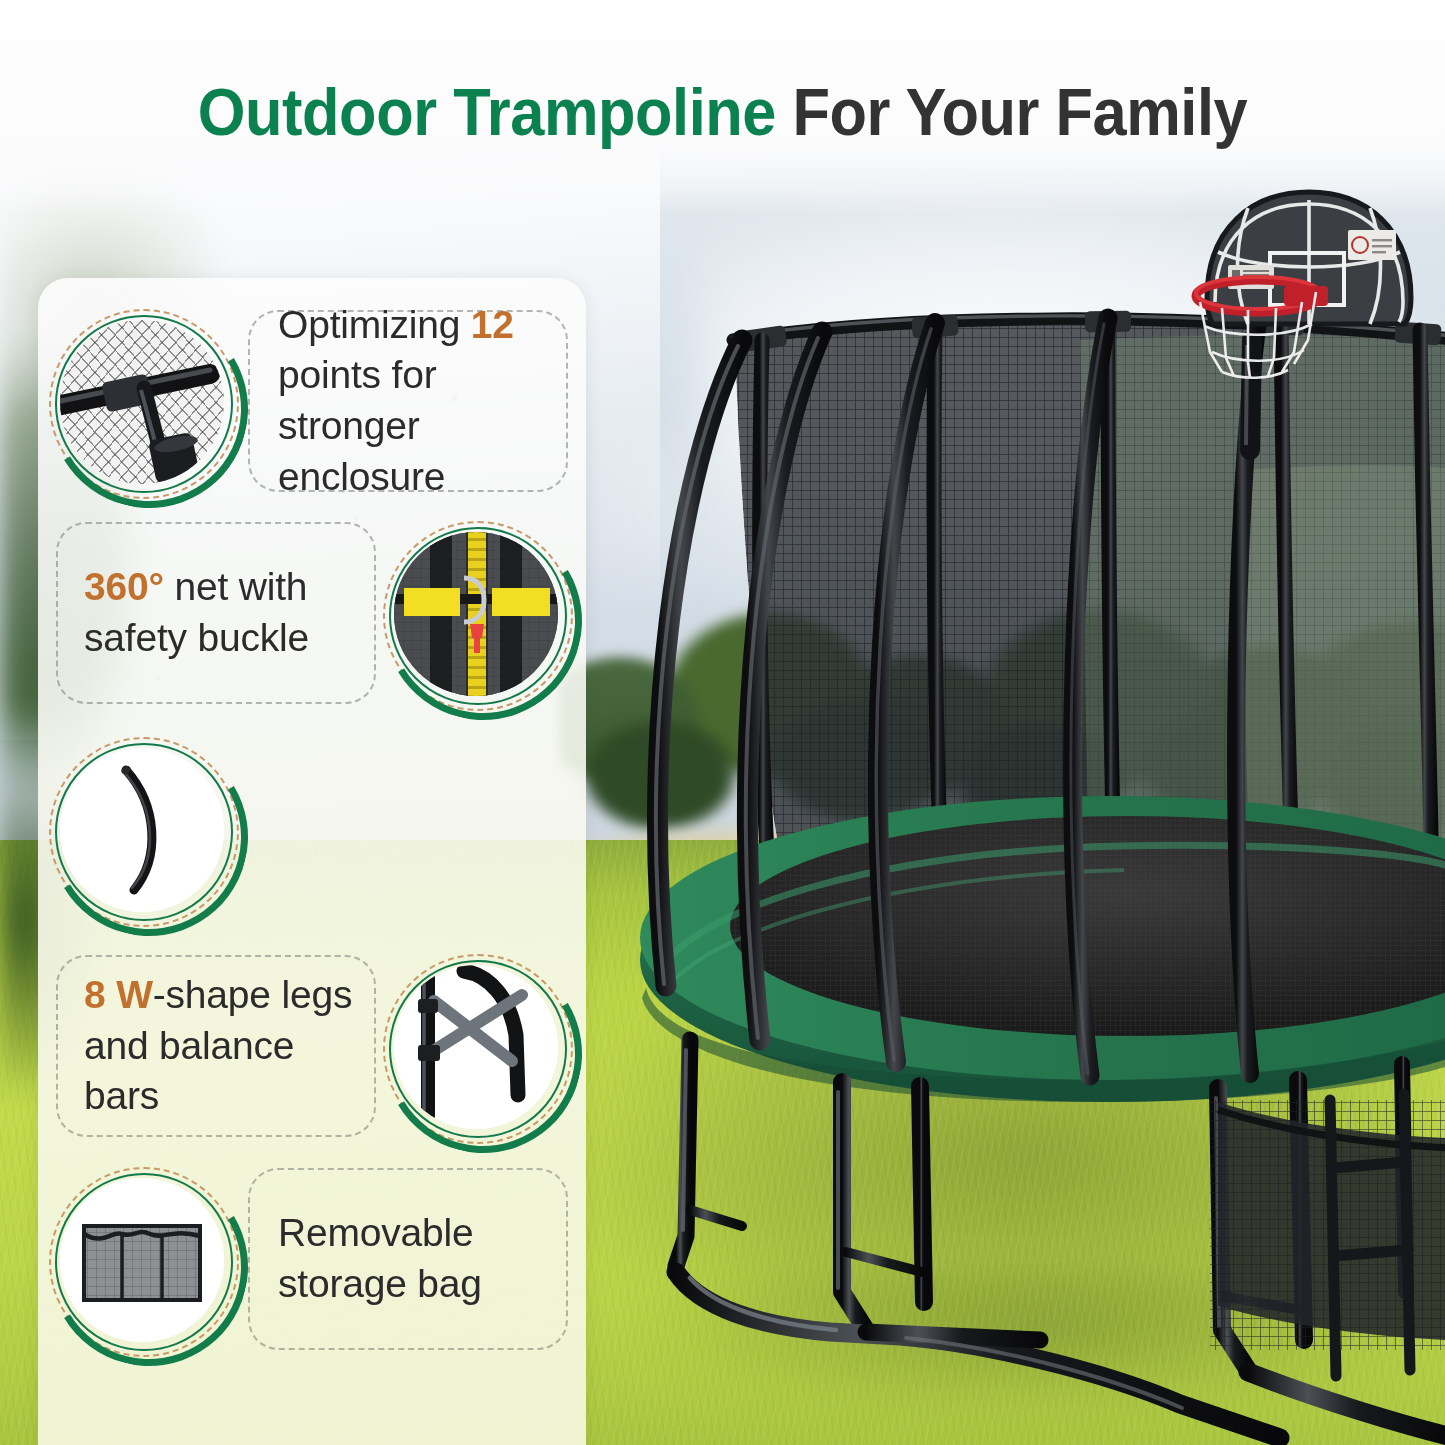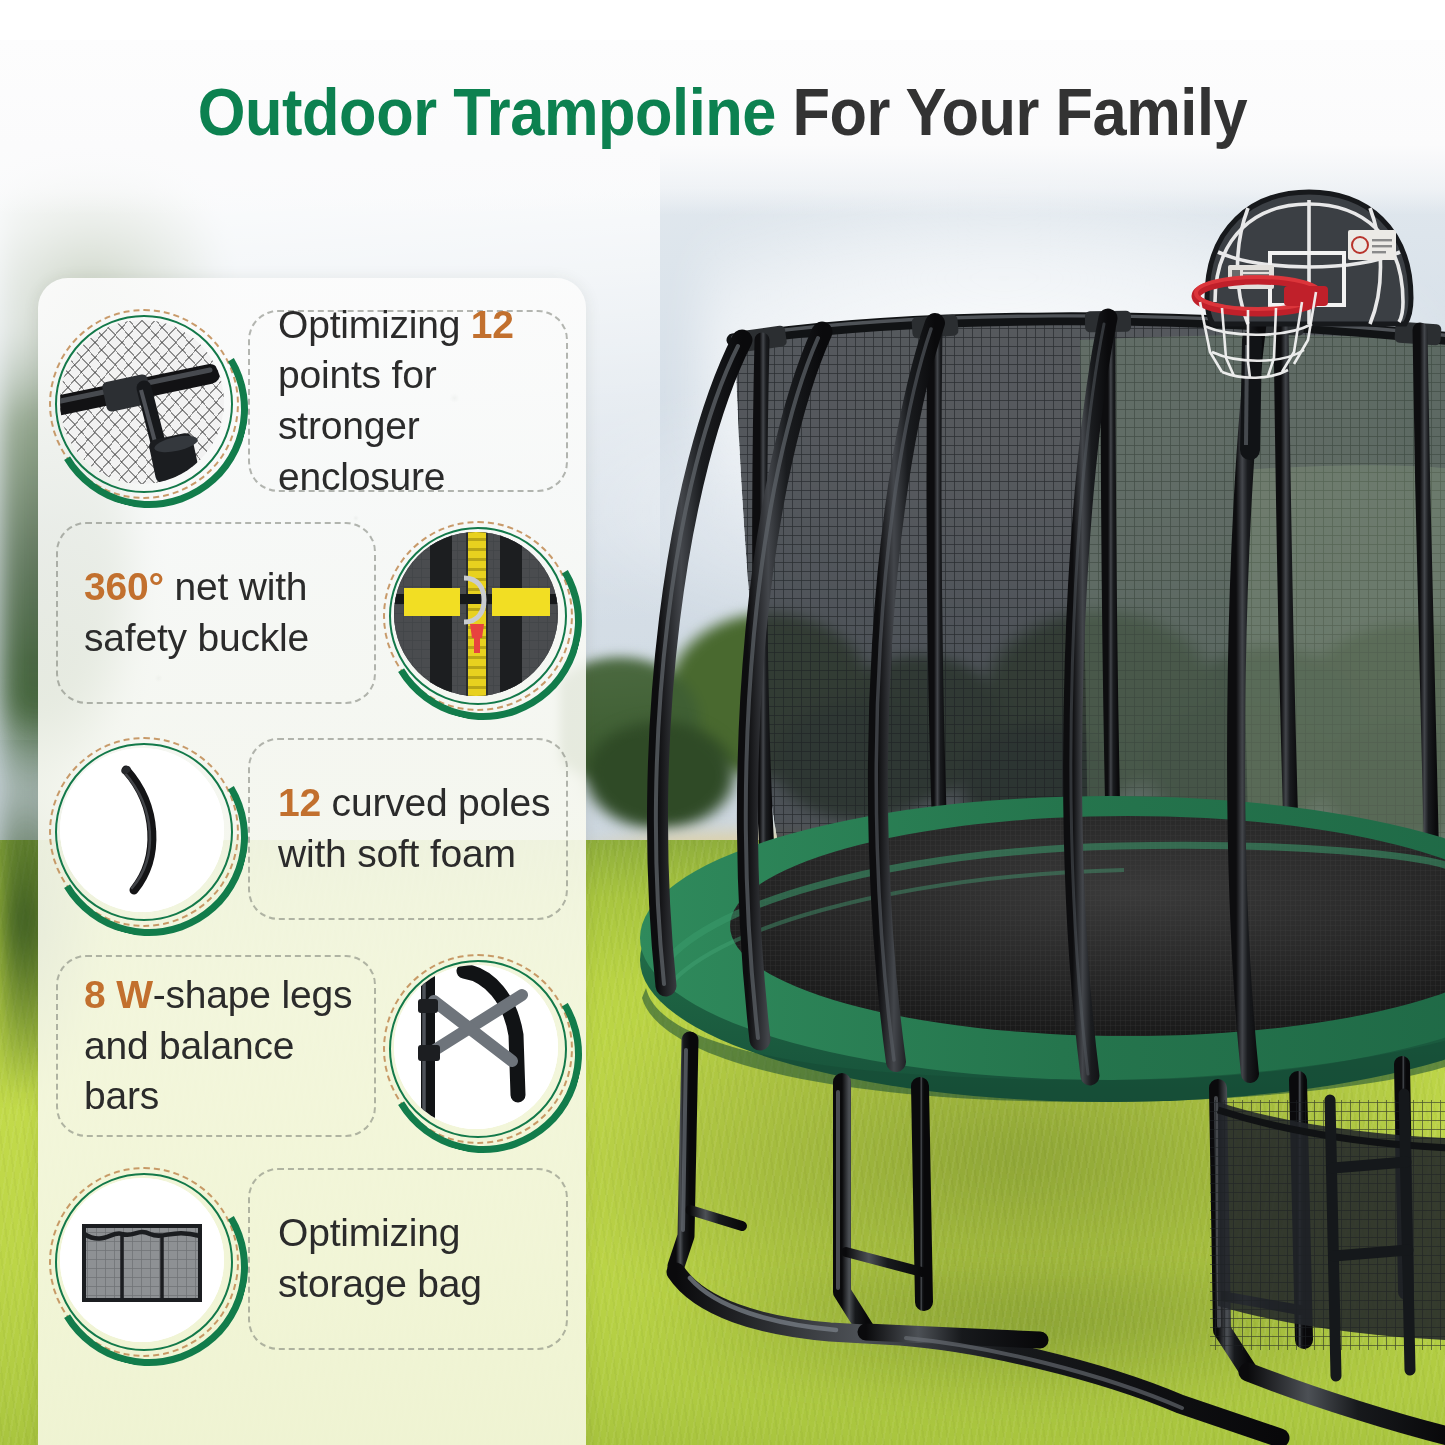--- a/index.html
+++ b/index.html
@@ -495,23 +495,20 @@
         <div class="ringGreenThick"></div>
         <div class="ringGreenThin"></div>
         <div class="badgeInner">
           <svg viewBox="0 0 164 164" style="position:absolute;inset:0;width:164px;height:164px;background:#fff;">
             <path d="M66,22 C98,58 100,110 74,142" fill="none" stroke="#141416" stroke-width="9" stroke-linecap="round"></path>
             <path d="M64,24 C96,60 98,110 72,140" fill="none" stroke="#4d5055" stroke-width="2.6" stroke-linecap="round" opacity=".8"></path>
             <ellipse cx="66" cy="22" rx="5" ry="3.5" fill="#26282b" transform="rotate(-30 66 22)"></ellipse>
           </svg>
         </div>
       </div>
-      <div class="card right">
-        <div class="cardText"><span></span><span class="hi">12</span><span> curved poles with soft foam</span></div>
-      </div>
     </div>
 
     <div class="feature f3">
       <div class="card left">
         <div class="cardText"><span></span><span class="hi">8 W</span><span>-shape legs and balance bars</span></div>
       </div>
       <div class="badge right">
         <div class="ringDash"></div>
         <div class="ringGreenThick"></div>
         <div class="ringGreenThin"></div>
@@ -540,18 +537,18 @@
           <svg viewBox="0 0 164 164" style="position:absolute;inset:0;width:164px;height:164px;background:#fff;">
             <rect x="24" y="48" width="116" height="74" fill="#8e9194" stroke="#1b1d20" stroke-width="4"></rect>
             <rect x="24" y="48" width="116" height="74" fill="url(#netPat)" opacity=".35"></rect>
             <path d="M24,56 C44,68 52,52 62,56 C74,60 78,50 90,56 C104,62 112,50 140,58" fill="none" stroke="#1b1d20" stroke-width="4.5"></path>
             <path d="M62,56 L62,122" stroke="#1b1d20" stroke-width="3.5" fill="none"></path>
             <path d="M102,57 L102,122" stroke="#1b1d20" stroke-width="3.5" fill="none"></path>
           </svg>
         </div>
       </div>
       <div class="card right">
-        <div class="cardText"><span></span><span class="hi"></span><span>Optimizing storage bag</span></div>
+        <div class="cardText"><span></span><span class="hi"></span><span>Removable storage bag</span></div>
       </div>
     </div>
   </div>
 
 </div>
 
 </body></html>

